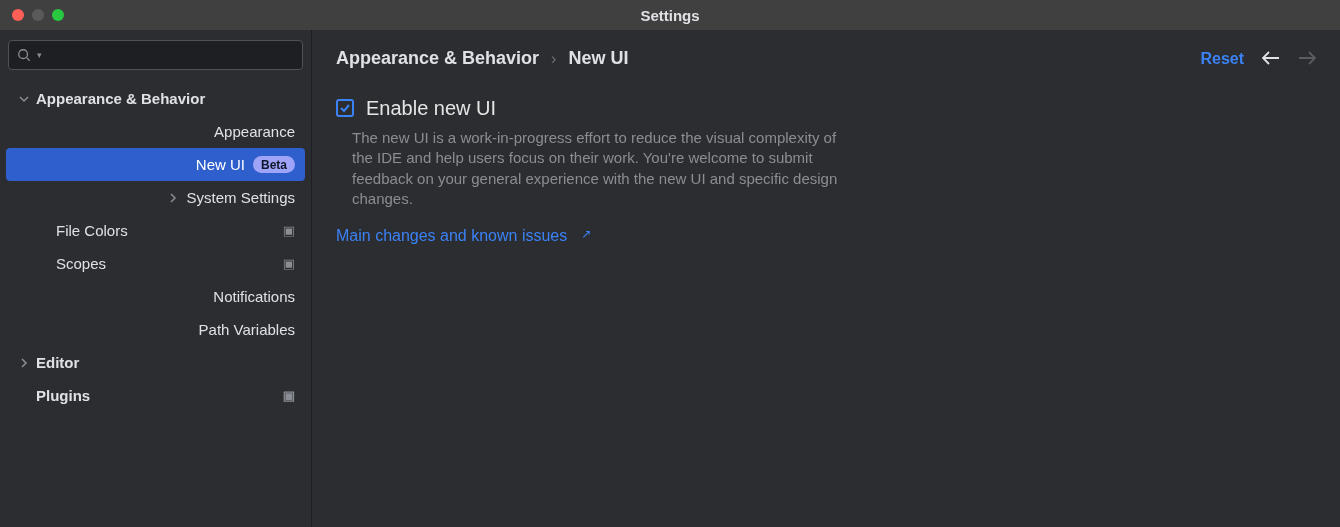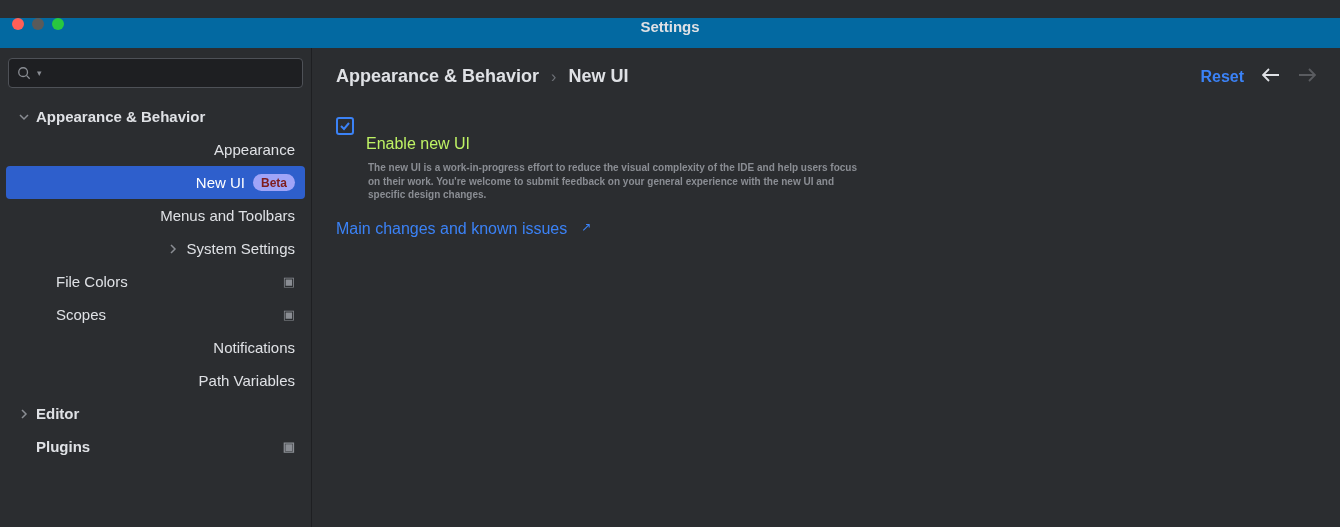--- a/index.html
+++ b/index.html
@@ -7,25 +7,24 @@
       font-family: -apple-system, BlinkMacSystemFont, "Segoe UI", sans-serif;
       background: #2b2d30;
       color: #dfe1e5;
       width: 1340px;
       height: 527px;
       overflow: hidden;
       font-size: 15px;
     }
     .titlebar {
       height: 30px;
-      background: #0369a1;
-      display: flex;
-      align-items: flex-start;
+      background: #404040;
+      display: flex;
+      align-items: center;
       position: relative;
-      margin-top: 18px;
     }
     .traffic-lights {
       display: flex;
       gap: 8px;
       padding-left: 12px;
     }
     .traffic-light {
       width: 12px;
       height: 12px;
       border-radius: 50%;
@@ -87,21 +86,21 @@
       justify-content: center;
       color: #8a8d93;
     }
     .tree-item.level-0 { padding-left: 10px; font-weight: 700; }
     .tree-item.level-1 { padding-left: 50px; font-weight: 400; justify-content: flex-end; }
     .tree-item.level-0 .arrow { margin-right: 4px; }
     .tree-item.level-1.has-arrow { padding-left: 28px; }
     .tree-item.level-1.has-arrow .arrow { margin-right: 6px; }
     .badge {
       background: #8f94f3;
-      color: #7f1d1d;
+      color: #0f172a;
       font-size: 12px;
       font-weight: 600;
       border-radius: 10px;
       padding: 2px 8px 1px 8px;
       margin-left: 8px;
     }
     .tree-item.selected .badge { background: #9fa4f8; }
     .spacer { flex: 1; }
     .right-glyph { color: #8a8d93; font-size: 13px; }
 
@@ -120,21 +119,21 @@
       display: flex;
       align-items: center;
       gap: 12px;
       font-size: 18px;
       font-weight: 700;
       color: #dfe1e5;
     }
     .breadcrumb .sep { color: #6e7177; font-weight: 400; font-size: 16px; }
     .header-actions {
       display: flex;
-      align-items: center;
+      align-items: flex-end;
       gap: 18px;
       margin-left: 47px;
     }
     .reset-link {
       color: #3b82f6;
       font-weight: 600;
       font-size: 16px;
       cursor: pointer;
     }
     .nav-arrow { color: #dfe1e5; cursor: pointer; }
@@ -153,32 +152,30 @@
       border-radius: 3px;
       display: flex;
       align-items: center;
       justify-content: center;
       background: #2b2d30;
       flex-shrink: 0;
       margin-top: 2px;
     }
     .checkbox svg { display: block; }
     .setting-label {
-      font-size: 16px;
-      color: #bef264;
-      margin-top: 20px;
+      font-size: 20px;
+      color: #e5e5e5;
     }
     .setting-desc {
       color: #8a8d93;
-      font-size: 10px;
+      font-size: 15px;
       line-height: 1.35;
       max-width: 500px;
-      margin-left: 32px;
+      margin-left: 16px;
       margin-bottom: 18px;
-      font-weight: bold;
     }
     .link-row {
       color: #3b82f6;
       font-size: 16px;
       cursor: pointer;
       margin-bottom: 14px;
       display: flex;
       align-items: flex-start;
       gap: 14px;
     }
@@ -219,23 +216,20 @@
           </span>
         <span>Appearance &amp; Behavior</span>
       </div>
       <div class="tree-item level-1">
         <span>Appearance</span>
       </div>
       <div class="tree-item level-1 selected">
         <span>New UI</span>
         <span class="badge">Beta</span>
       </div>
-      <div class="tree-item level-1">
-        <span>Menus and Toolbars</span>
-      </div>
       <div class="tree-item level-1 has-arrow">
         <span class="arrow">
             <svg width="10" height="10" viewBox="0 0 10 10">
               <path d="M3 1 L7 5 L3 9" fill="none" stroke="currentColor" stroke-width="1.5"></path>
             </svg>
           </span>
         <span>System Settings</span>
       </div>
       <div class="tree-item level-1">
         <span>File Colors</span>

